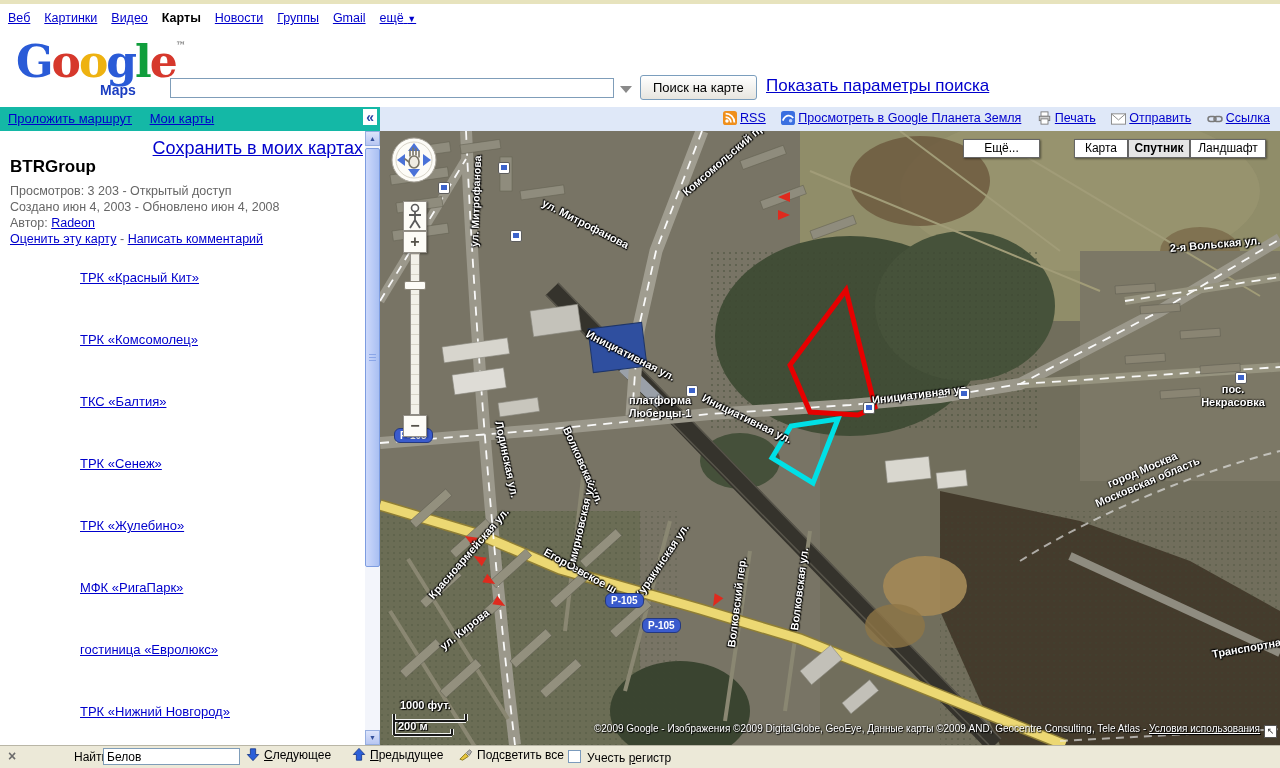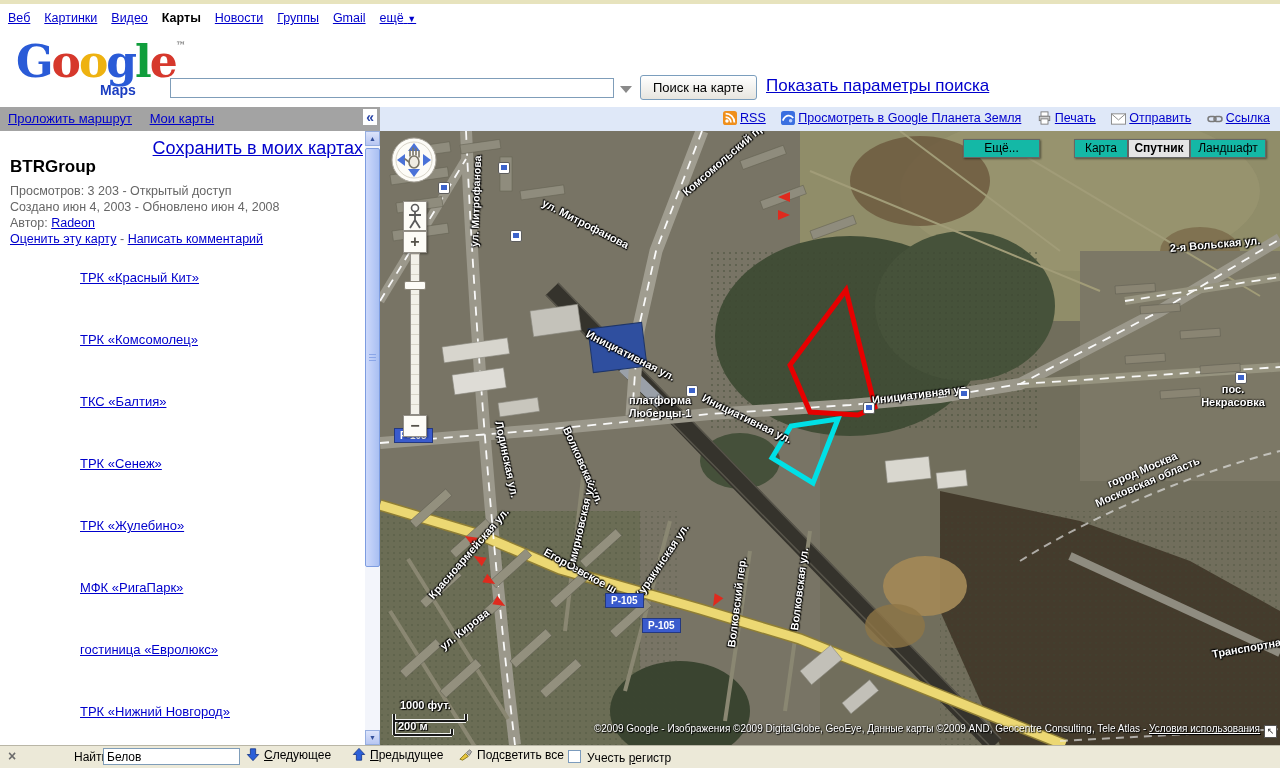--- a/index.html
+++ b/index.html
@@ -23,21 +23,21 @@
   #logo .sub{position:absolute;left:84px;top:46px;color:#1a3dc1;font-weight:bold;font-size:14px;letter-spacing:0;}
   .c1{color:#2a5bd7}.c2{color:#d6382c}.c3{color:#eeb211}.c4{color:#109e3c}
   #searchinput{position:absolute;left:170px;top:50px;width:444px;height:20px;border:1px solid #7f9db9;font-size:13px;padding:1px 3px;box-sizing:border-box;}
   #searcharrow{position:absolute;left:620px;top:58px;width:0;height:0;border-left:6px solid transparent;border-right:6px solid transparent;border-top:7px solid #8a8a8a;cursor:pointer;}
   #searchbtn{position:absolute;left:640px;top:47px;height:25px;padding:0 12px;font-size:13px;
     font-family:"Liberation Sans",sans-serif;background:linear-gradient(#ffffff,#e7e5df);
     border:1px solid #7b9ebd;border-radius:3px;cursor:pointer;}
   #searchopts{position:absolute;left:766px;top:48px;font-size:17px;}
   #hint{position:absolute;left:170px;top:78px;font-size:11.5px;color:#6f6f6f;}
   
-  #toolbar-left{position:absolute;left:0;top:107px;width:380px;height:24px;background:#a3a3a3;font-size:13px;}
+  #toolbar-left{position:absolute;left:0;top:107px;width:380px;height:24px;background:#14b8a6;font-size:13px;}
   #toolbar-left a{margin-right:14px;}
   #toolbar-left .inner{position:absolute;left:8px;top:4px;}
   #collapse{position:absolute;right:3px;top:2px;color:#2a45a8;font-weight:bold;font-size:14px;cursor:pointer;background:#fff;padding:0 3px;}
   #toolbar-right{position:absolute;left:380px;top:107px;width:900px;height:24px;background:#dfe8f8;font-size:12.5px;}
   #toolbar-right .inner{position:absolute;right:10px;top:4px;white-space:nowrap;}
   #toolbar-right .ic{display:inline-block;vertical-align:-3px;margin:0 3px 0 12px;}
   
   #sidebar{position:absolute;left:0;top:131px;width:365px;height:614px;background:#fff;font-size:13px;}
   #savelink{position:absolute;right:2px;top:7px;font-size:18px;}
   #sbtitle{position:absolute;left:10px;top:26px;font-size:17px;font-weight:bold;color:#000;}
@@ -54,24 +54,24 @@
   #scrthumb:after{content:"";position:absolute;left:3px;right:3px;top:205px;height:8px;
     background:repeating-linear-gradient(#8aa6e8 0 1px,transparent 1px 3px);}
   
   #map{position:absolute;left:380px;top:131px;width:900px;height:614px;overflow:hidden;background:#716e5c;cursor:grab;}
   #mapart{position:absolute;left:0;top:0;}
   .slabel{position:absolute;font-size:11px;font-weight:bold;color:#fff;white-space:nowrap;transform-origin:0 50%;
     text-shadow:0 0 2px #000,0 0 2px #000,1px 1px 1px #000,-1px -1px 1px #000;}
   .lblgroup{position:absolute;text-align:center;font-size:11px;font-weight:bold;color:#fff;
     text-shadow:0 0 2px #000,0 0 2px #000,1px 1px 1px #000;line-height:13px;white-space:nowrap;}
   .r105{position:absolute;background:#3a5bcd;color:#fff;font-size:10px;font-weight:bold;
-    padding:1px 5px;border-radius:0;border:1px solid #24387f;line-height:11px;}
+    padding:1px 5px;border-radius:6px;border:1px solid #24387f;line-height:11px;}
   .busstop{position:absolute;width:12px;height:12px;background:#fff;border:1px solid #5d5d5d;border-radius:2px;box-sizing:border-box;}
   .busstop i{display:block;margin:2px auto 0;width:6px;height:5px;background:#3c63cc;}
-  .mapbtn{position:absolute;top:8px;height:19px;background:#14b8a6;border:1px solid #666;
+  .mapbtn{position:absolute;top:8px;height:19px;background:#ffffff;border:1px solid #666;
     font-size:12px;line-height:17px;text-align:center;box-sizing:border-box;
     box-shadow:1px 1px 2px rgba(0,0,0,.45);cursor:pointer;color:#000;}
   .mapbtn.active{font-weight:bold;background:#e5e5e5;}
   
   #pancircle{position:absolute;left:10px;top:5px;width:48px;height:48px;cursor:pointer;}
   #pegman{position:absolute;left:23px;top:70px;width:24px;height:30px;background:#fdfcf7;border:1px solid #949088;
     box-sizing:border-box;box-shadow:1px 1px 2px rgba(0,0,0,.4);cursor:pointer;}
   .zbtn{position:absolute;left:23px;width:24px;height:22px;background:#fdfcf7;border:1px solid #949088;box-sizing:border-box;
     text-align:center;line-height:19px;font-size:16px;font-weight:bold;color:#55524a;
     box-shadow:1px 1px 2px rgba(0,0,0,.4);cursor:pointer;}

